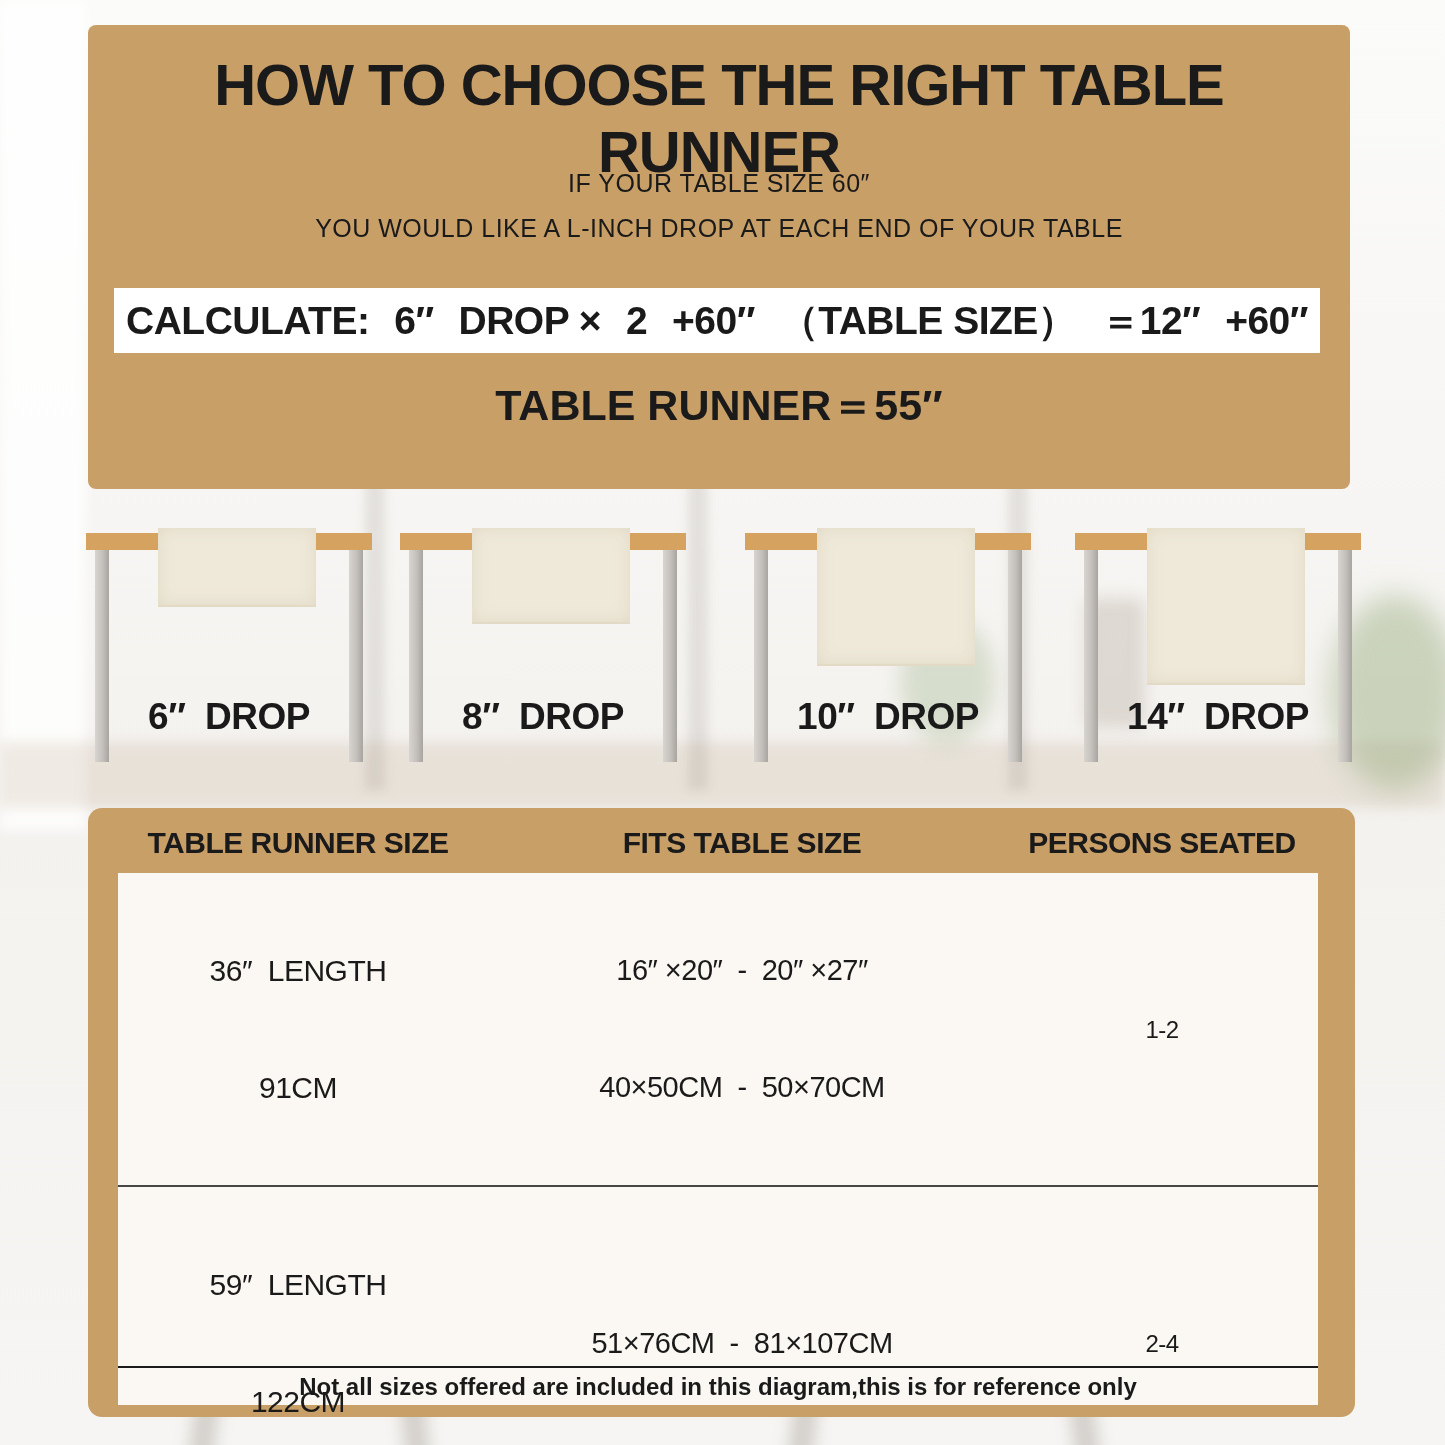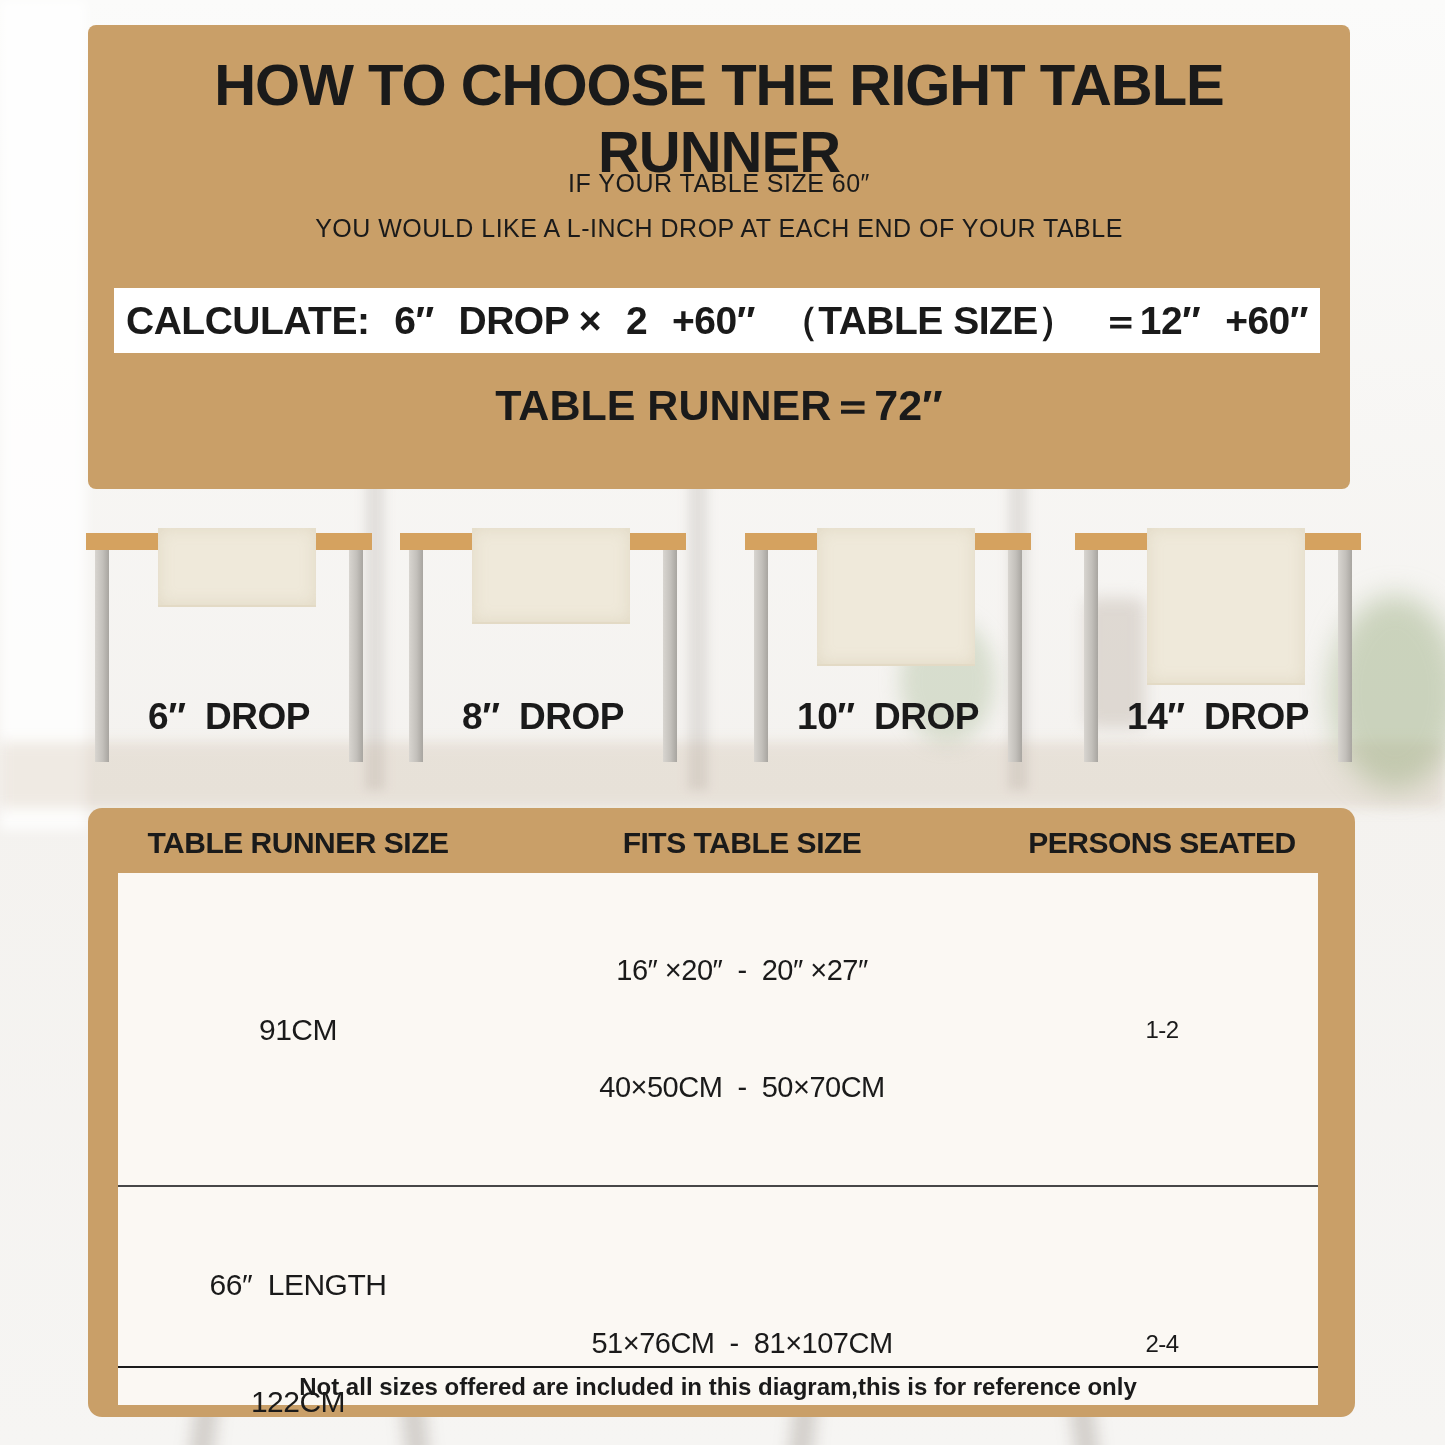--- a/index.html
+++ b/index.html
@@ -103,21 +103,21 @@
       <div class="calc-strip">
         <span>CALCULATE:</span>
         <span>6″</span>
         <span>DROP ×</span>
         <span>2</span>
         <span>+60″</span>
         <span>（TABLE SIZE）</span>
         <span>＝12″</span>
         <span>+60″</span>
       </div>
-      <div class="hb-result">TABLE RUNNER＝72″</div>
+      <div class="hb-result">TABLE RUNNER＝55″</div>
     </div>
 
     <div class="figs">
       <div class="fig f1">
         <div class="tabletop"></div>
         <div class="leg l"></div>
         <div class="leg r"></div>
         <div class="runner"></div>
         <div class="drop-label">6″  DROP</div>
       </div>
@@ -148,32 +148,33 @@
       <div class="st-header">
         <div>TABLE RUNNER SIZE</div>
         <div>FITS TABLE SIZE</div>
         <div>PERSONS SEATED</div>
       </div>
       <div class="st-panel">
         <div class="st-rows">
 
           <div class="st-row">
             <div class="cell">
+              <div>36″  LENGTH</div>
               <div>91CM</div>
             </div>
             <div class="cell fits">
               <div>16″ ×20″  -  20″ ×27″</div>
               <div>40×50CM  -  50×70CM</div>
             </div>
             <div class="cell persons">1-2</div>
           </div>
 
           <div class="st-row">
             <div class="cell">
-              <div>66″  LENGTH</div>
+              <div>59″  LENGTH</div>
               <div>122CM</div>
             </div>
             <div class="cell fits">
               <div>51×76CM  -  81×107CM</div>
             </div>
             <div class="cell persons">2-4</div>
           </div>
 
         </div>
         <div class="st-foot">Not all sizes offered are included in this diagram,this is for reference only</div>

